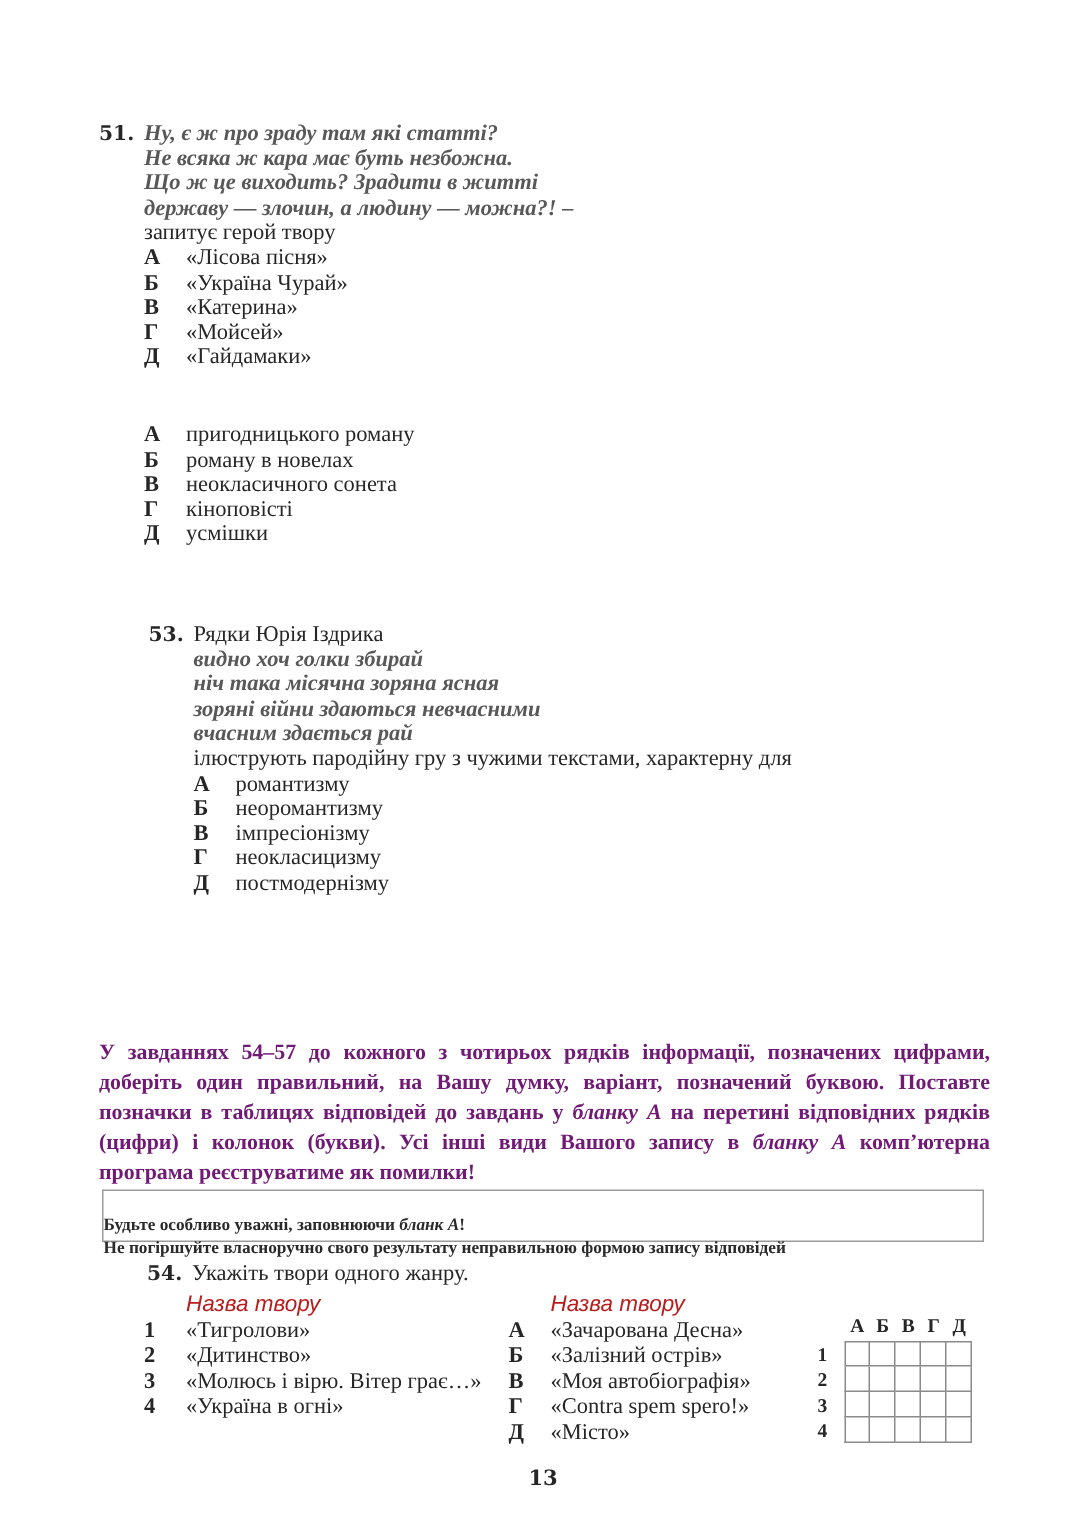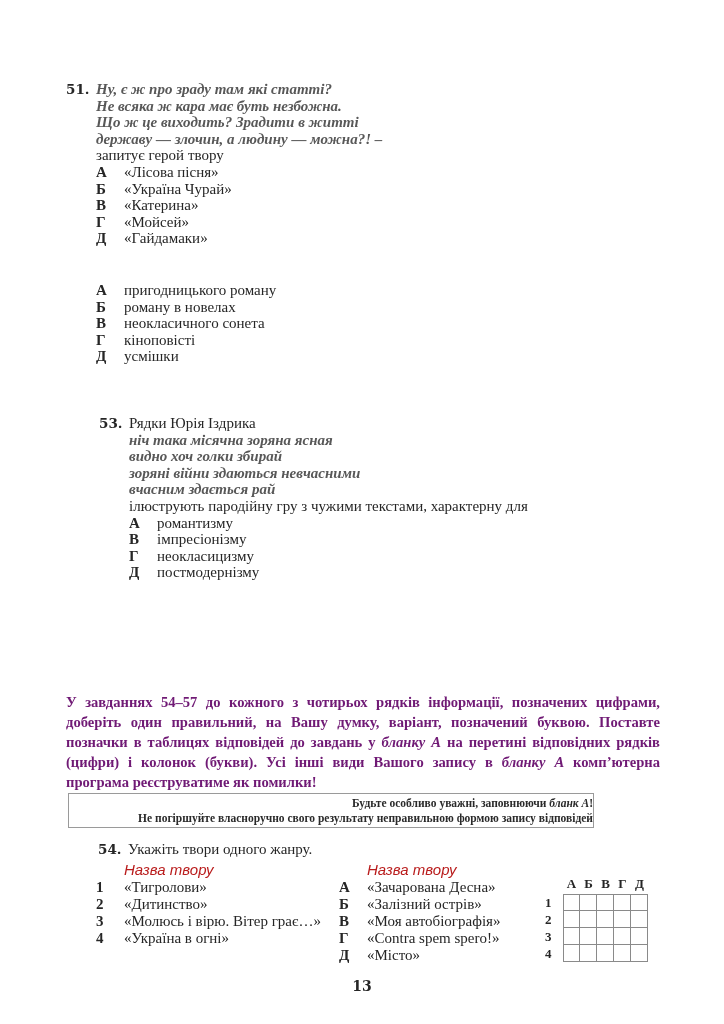--- a/index.html
+++ b/index.html
@@ -18,24 +18,24 @@
     .quote { font-style: italic; font-weight: bold; color: #585858; font-family: "Liberation Serif", serif; font-size: 15px; }
     .opt { padding-left: 30px; font-family: "Liberation Serif", serif; font-size: 15px; }
     .opt .letter { display: inline-block; width: 28px; font-weight: bold; }
     .instr {
       position: absolute; left: 66px; top: 680px; width: 594px;
       font-family: "Liberation Serif", serif; font-weight: bold; font-size: 14.6px;
       line-height: 20px; text-align: justify; color: #701a75;
     }
     .instr .it { font-style: italic; }
     .notice {
-      position: absolute; left: 68px; top: 781px; width: 526px; height: 35px;
+      position: absolute; left: 68px; top: 781px; width: 588px; height: 35px;
       border: 1.5px solid #9a9a9a; box-sizing: border-box;
       font-family: "Liberation Serif", serif; font-weight: bold; font-size: 11.5px;
-      text-align: right; line-height: 15px; padding-top: 2px; color: #2a2a2a;
+      text-align: left; line-height: 15px; padding-top: 16px; color: #2a2a2a;
     }
     .notice .it { font-style: italic; }
     .q54-title { position: absolute; left: 66px; top: 829px; font-family: "Liberation Serif", serif; font-size: 15px; margin-left: 32px; }
     .q54-title .qnum { font-family: "DejaVu Serif", serif; font-size: 13.5px; }
     .col-head { position: absolute; font-style: italic; font-family: Liberation Sans, sans-serif; font-size: 15px; color: #b91c1c; }
     .list { position: absolute; font-family: "Liberation Serif", serif; font-size: 15px; }
     .list .row { height: 17px; line-height: 17px; white-space: nowrap; }
     .list .key { display: inline-block; width: 28px; font-weight: bold; }
     .grid-wrap { position: absolute; left: 545px; top: 864px; }
     .grid-head { position: absolute; left: 18px; top: 0; display: flex; }
@@ -69,26 +69,27 @@
   <div class="q" style="top:270px;">
     <div class="line opt"><span class="letter">А</span><span>пригодницького роману</span></div>
     <div class="line opt"><span class="letter">Б</span><span>роману в новелах</span></div>
     <div class="line opt"><span class="letter">В</span><span>неокласичного сонета</span></div>
     <div class="line opt"><span class="letter">Г</span><span>кіноповісті</span></div>
     <div class="line opt"><span class="letter">Д</span><span>усмішки</span></div>
   </div>
 
   <div class="q" style="top:403px;margin-left:33px;">
     <div class="line"><span class="qnum">53.</span><span class="stem-text">Рядки Юрія Іздрика</span></div>
+    <div class="line ind"><span class="quote">видно хоч голки збирай</span></div>
     <div class="line ind"><span class="quote">ніч така місячна зоряна ясная</span></div>
-    <div class="line ind"><span class="quote">видно хоч голки збирай</span></div>
     <div class="line ind"><span class="quote">зоряні війни здаються невчасними</span></div>
     <div class="line ind"><span class="quote">вчасним здається рай</span></div>
     <div class="line ind"><span class="stem-text">ілюструють пародійну гру з чужими текстами, характерну для</span></div>
     <div class="line opt"><span class="letter">А</span><span>романтизму</span></div>
+    <div class="line opt"><span class="letter">Б</span><span>неоромантизму</span></div>
     <div class="line opt"><span class="letter">В</span><span>імпресіонізму</span></div>
     <div class="line opt"><span class="letter">Г</span><span>неокласицизму</span></div>
     <div class="line opt"><span class="letter">Д</span><span>постмодернізму</span></div>
   </div>
 
   <div class="instr"><span>У завданнях 54–57 до кожного з чотирьох рядків інформації, позначених цифрами, доберіть один правильний, на Вашу думку, варіант, позначений буквою. Поставте позначки в таблицях відповідей до завдань у </span><span class="it">бланку А</span><span> на перетині відповідних рядків (цифри) і колонок (букви). Усі інші види Вашого запису в </span><span class="it">бланку А</span><span> комп’ютерна програма реєструватиме як помилки!</span></div>
 
   <div class="notice">
     <div><span>Будьте особливо уважні, заповнюючи </span><span class="it">бланк А</span><span>!</span></div>
     <div>Не погіршуйте власноручно свого результату неправильною формою запису відповідей</div>

